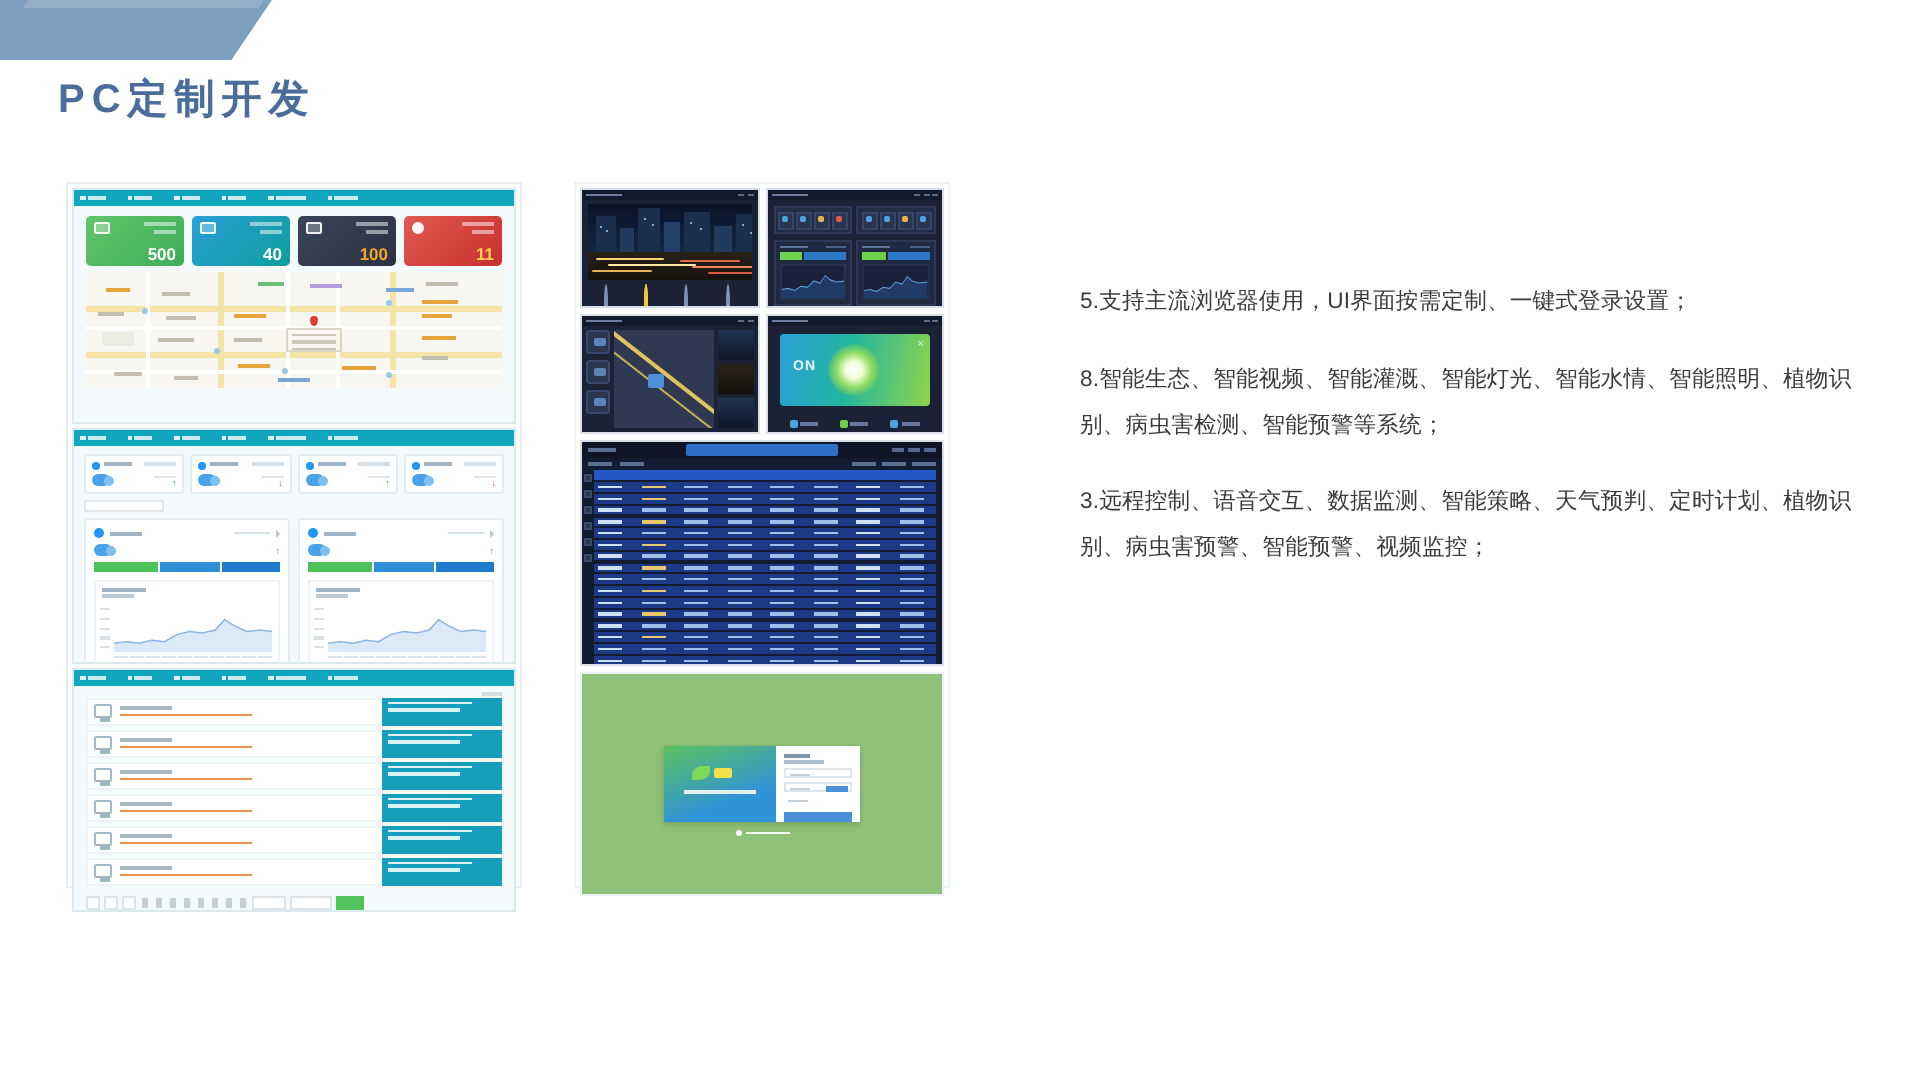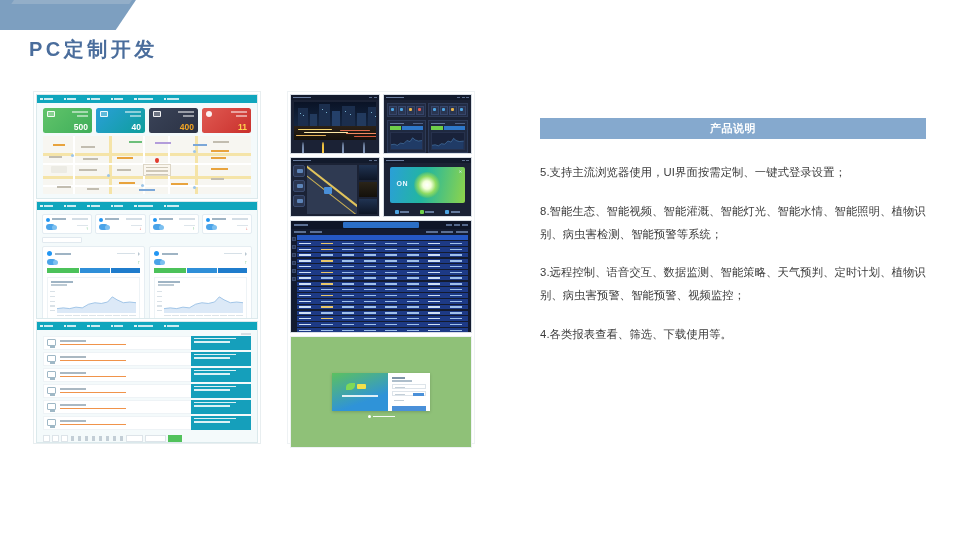--- a/index.html
+++ b/index.html
@@ -39,21 +39,21 @@
   
   .col-left {
     position: absolute; left: 33px; top: 91px; width: 228px; height: 353px;
     background: #ffffff;
     border: 1px solid #e8eef0;
     padding: 2px;
   }
   .shot { position: relative; width: 100%; background: #f4fafb; overflow: hidden;
           border:1px solid #dbe9ec; margin-bottom: 2px; }
   .shot:last-child { margin-bottom: 0; }
-  .shot-a { height: 105px; }
+  .shot-a { height: 118px; }
   .shot-b { height: 118px; }
   .shot-c { height: 122px; }
 
   .navbar {
     height: 8px; background: #10a6bd; display: flex; align-items: center;
     padding: 0 3px; gap: 0;
   }
   .navbar .ni {
     display: flex; align-items:center; gap:1px; margin-right: 11px;
   }
@@ -372,21 +372,21 @@
         <div class="stat-card sc-blue">
           <div class="sc-ico"></div>
           <div class="sc-lbl"></div>
             <div class="sc-lbl l2"></div>
           <div class="sc-num">40</div>
         </div>
         <div class="stat-card sc-dark">
           <div class="sc-ico"></div>
           <div class="sc-lbl"></div>
             <div class="sc-lbl l2"></div>
-          <div class="sc-num">400</div>
+          <div class="sc-num">100</div>
         </div>
         <div class="stat-card sc-red">
           <div class="sc-ico round"></div>
           <div class="sc-lbl"></div>
             <div class="sc-lbl l2"></div>
           <div class="sc-num">11</div>
         </div>
       </div>
       <div class="map">
         <div class="rd h" style="top:17px"></div>
@@ -1389,24 +1389,20 @@
         </div>
         <div class="chk">
             <span class="c"></span>
             <i></i>
           </div>
       </div>
     </div>
   </div>
 
   <div class="desc">
-    <div class="desc-head">
-      <span>产品说明</span>
-    </div>
     <div class="desc-body">
       <p class="desc-p">5.支持主流浏览器使用，UI界面按需定制、一键式登录设置；</p>
       <p class="desc-p">8.智能生态、智能视频、智能灌溉、智能灯光、智能水情、智能照明、植物识别、病虫害检测、智能预警等系统；</p>
       <p class="desc-p">3.远程控制、语音交互、数据监测、智能策略、天气预判、定时计划、植物识别、病虫害预警、智能预警、视频监控；</p>
-      <p class="desc-p">4.各类报表查看、筛选、下载使用等。</p>
     </div>
   </div>
 
 </div>
 
 </body></html>

